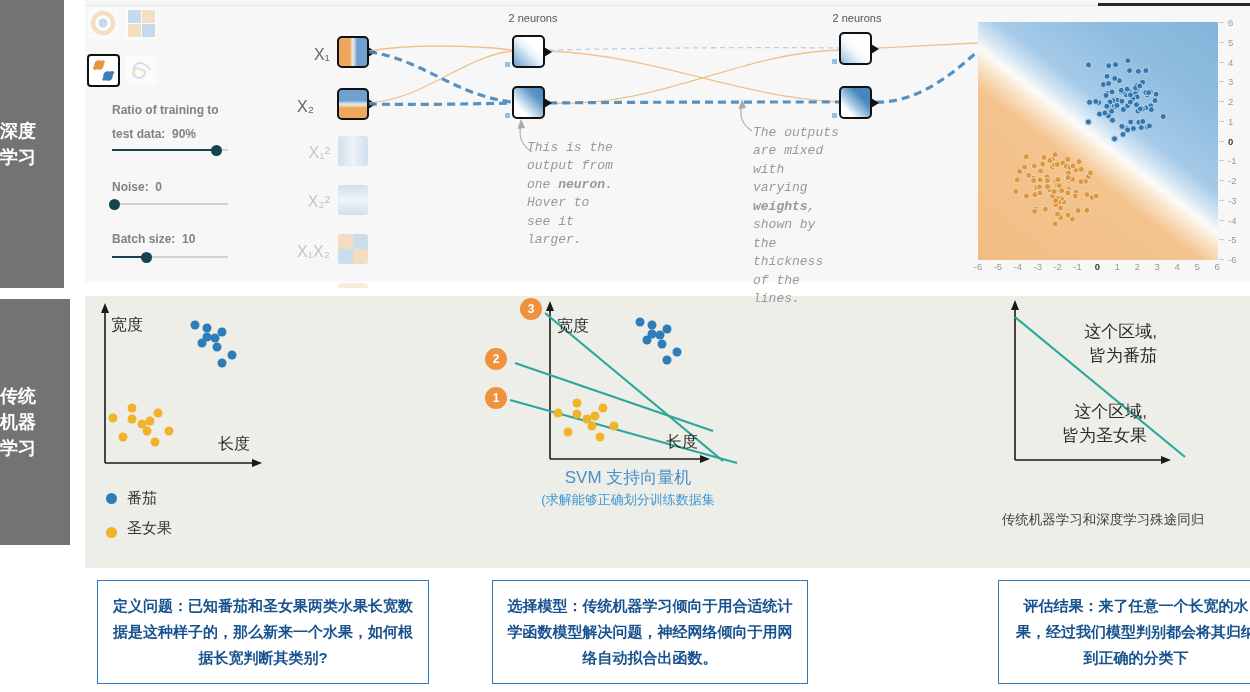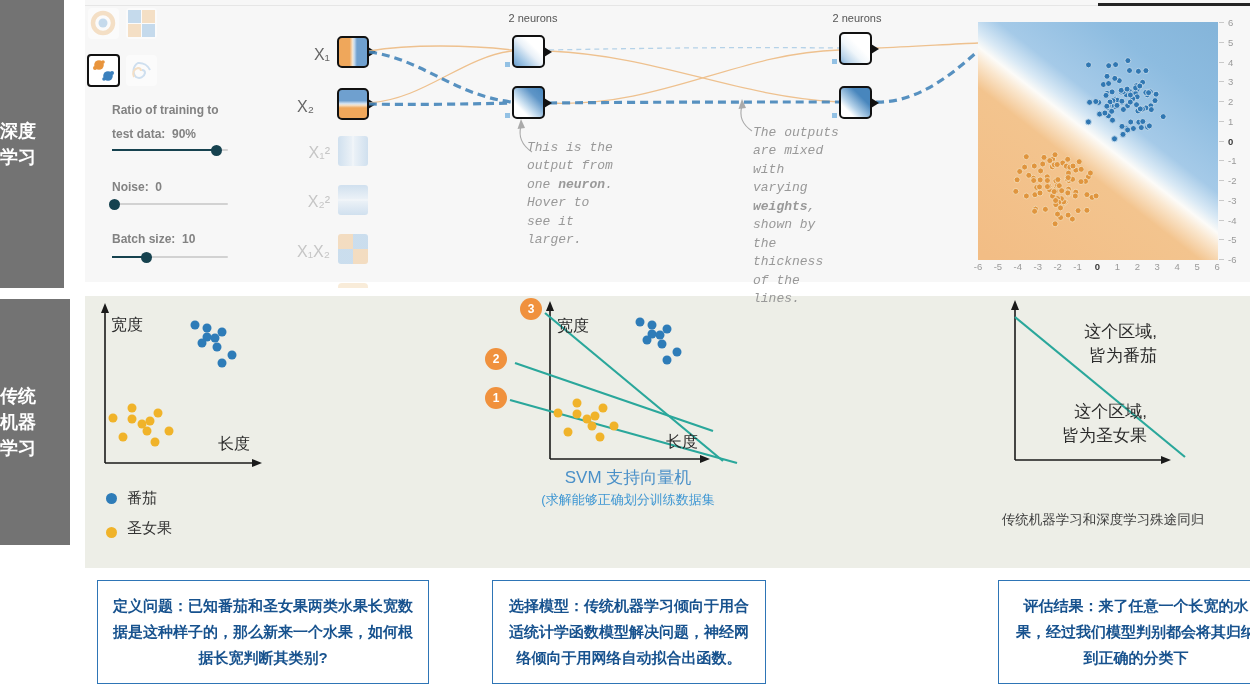--- a/index.html
+++ b/index.html
@@ -571,20 +571,20 @@
   </div>
   <div class="region-text" style="left:1027px;top:400px;width:120px;text-align:left;">
     <span>这个区域,</span>
       <span>皆为圣女果</span>
   </div>
   <div class="caption">传统机器学习和深度学习殊途同归</div>
 
   <div class="step-box" style="left:65px;width:332px;margin-left:32px;">
     <div class="step-text">定义问题：已知番茄和圣女果两类水果长宽数据是这种样子的，那么新来一个水果，如何根据长宽判断其类别?</div>
   </div>
-  <div class="step-box" style="left:492px;width:274px;">
+  <div class="step-box" style="left:492px;width:316px;">
     <div class="step-text">选择模型：传统机器学习倾向于用合适统计学函数模型解决问题，神经网络倾向于用网络自动拟合出函数。</div>
   </div>
   <div class="step-box" style="left:998px;width:276px;">
     <div class="step-text">评估结果：来了任意一个长宽的水果，经过我们模型判别都会将其归纳到正确的分类下</div>
   </div>
 
 </div>
 
 </body></html>

